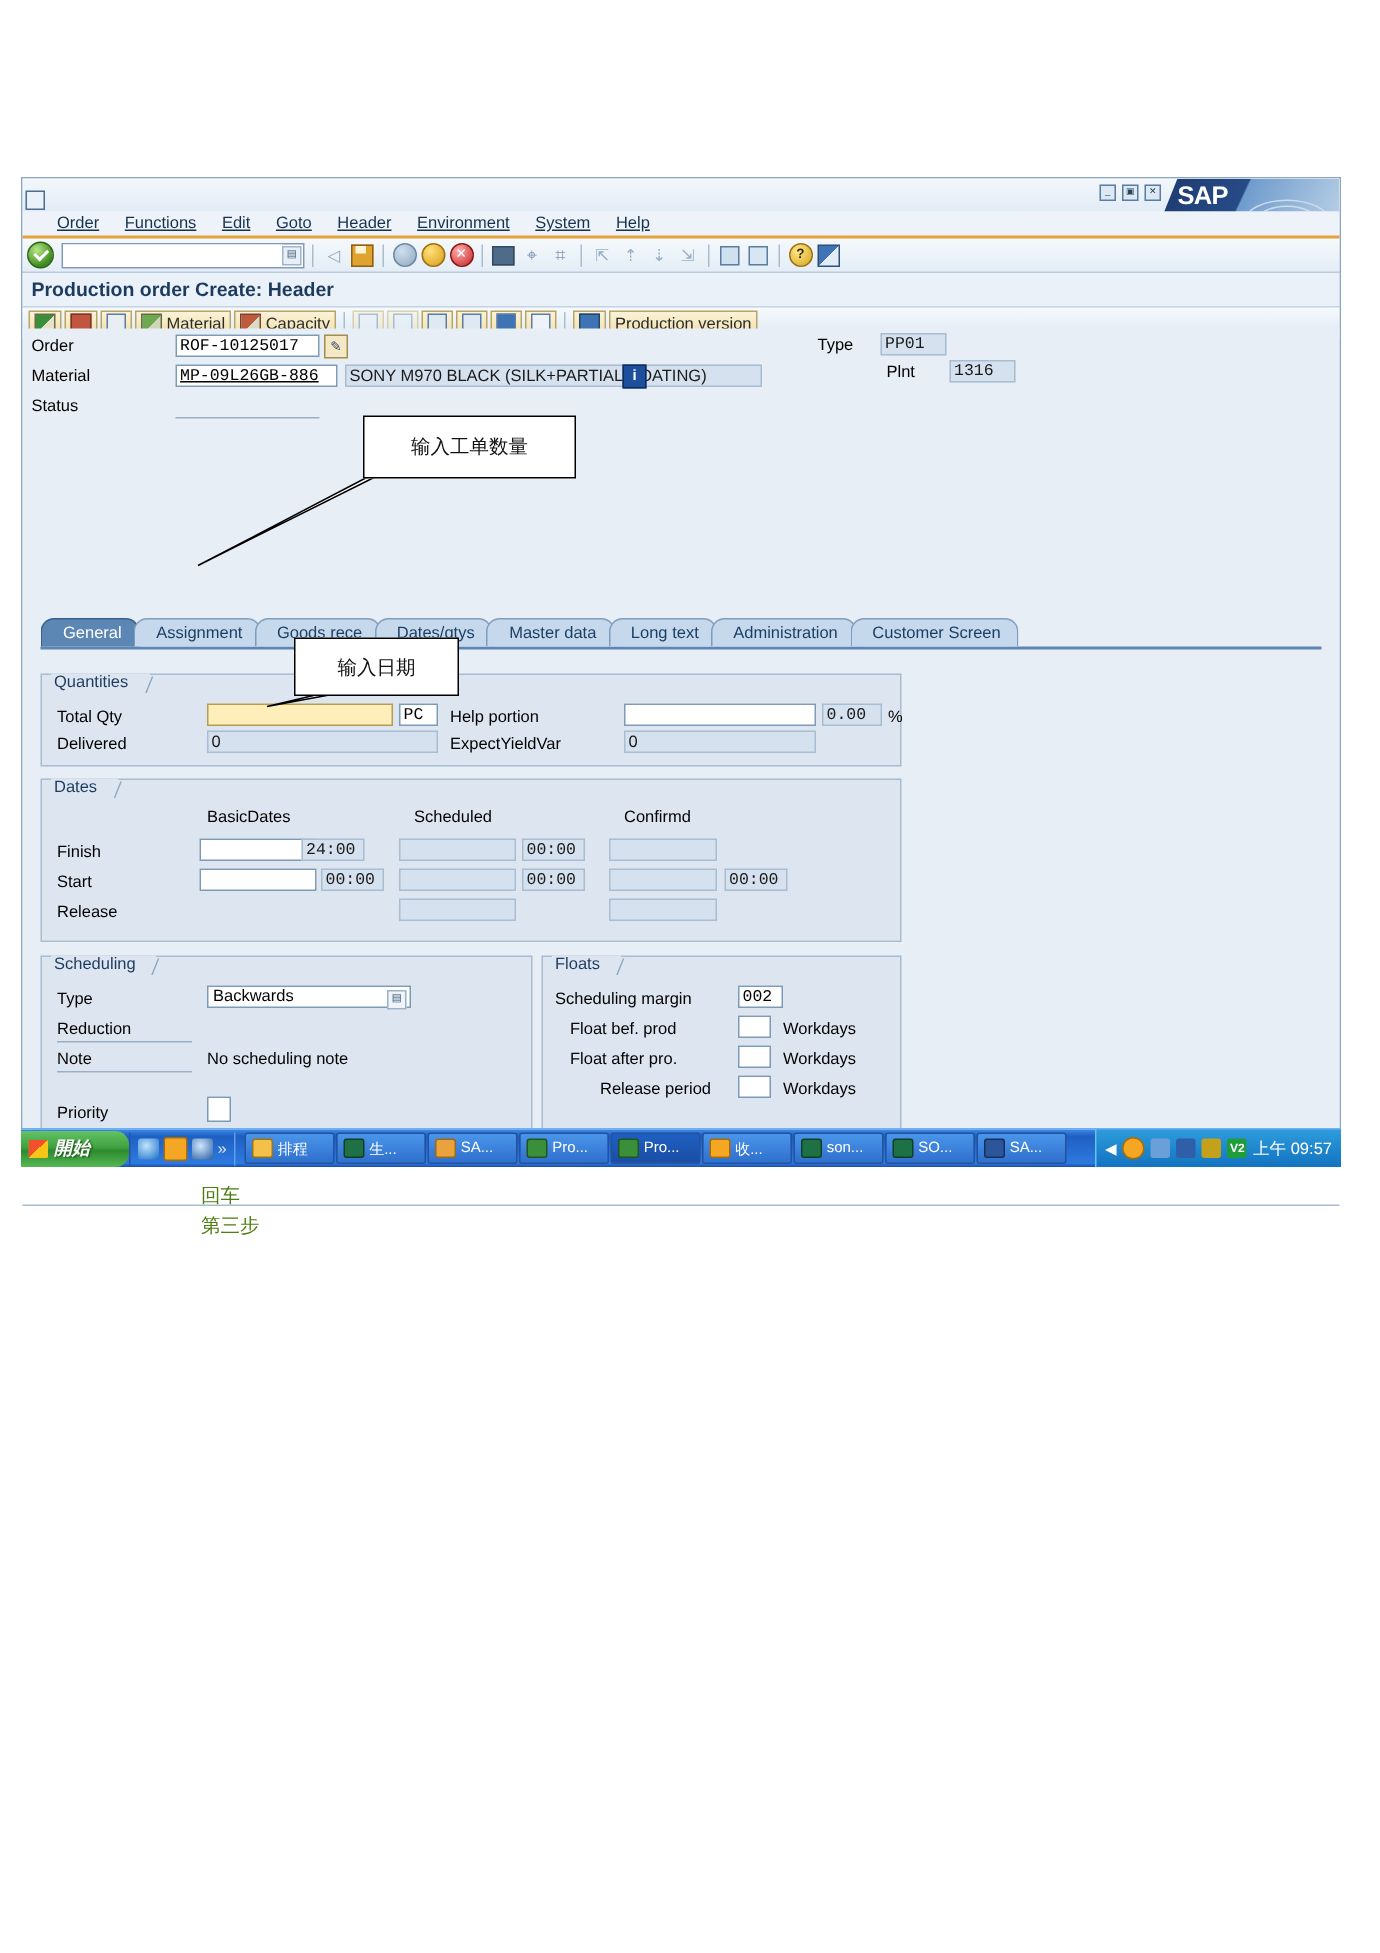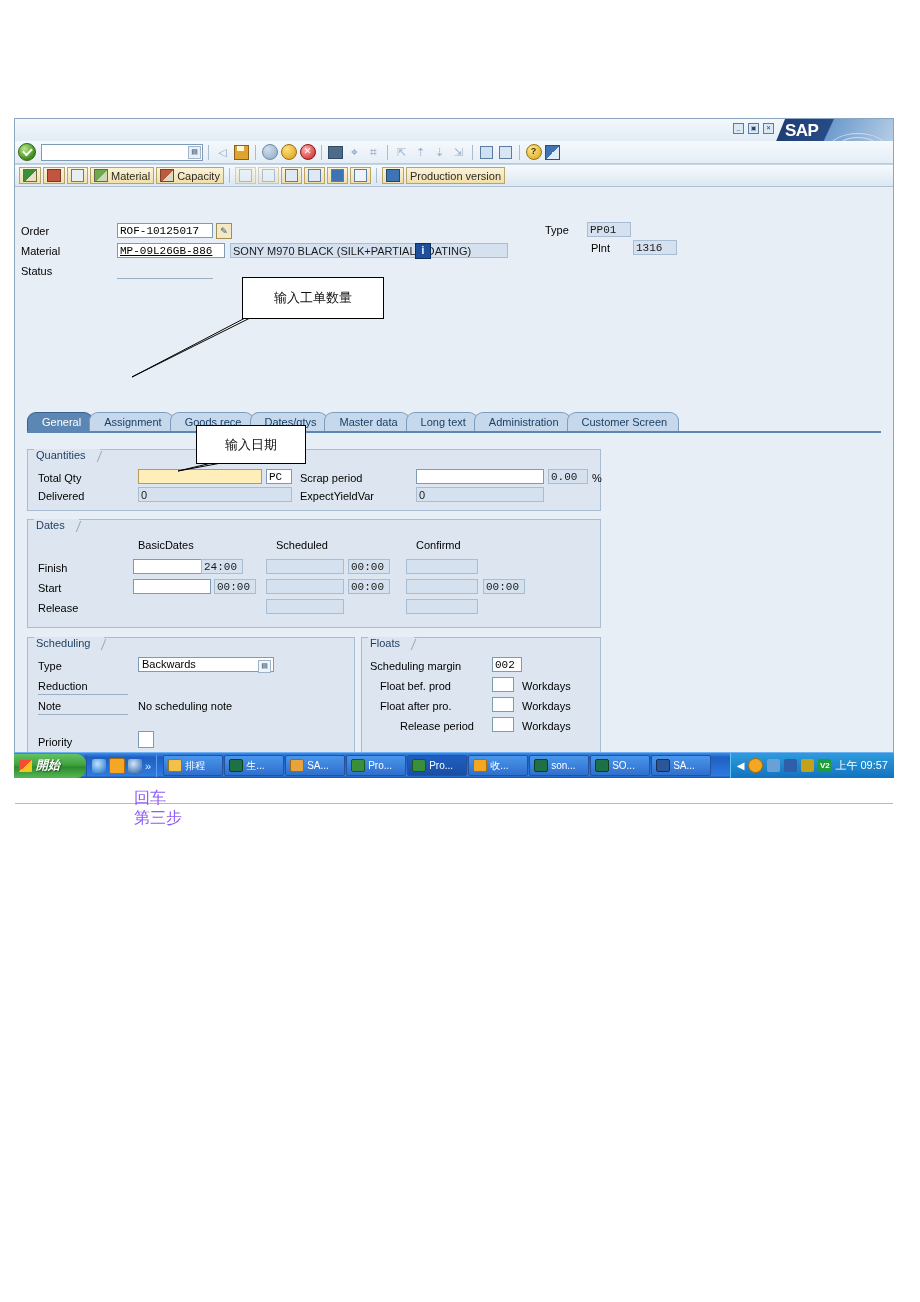--- a/index.html
+++ b/index.html
@@ -284,40 +284,51 @@
   }
   .tray{
     height:25px; background: linear-gradient(to bottom,#2e9cdc,#1273c0);
     border-left:1px solid #5ec8f5;
     display:flex;align-items:center; gap:4px; padding:0 6px;
     color:#fff; font-size:11px;
   }
   .trayicon{width:13px;height:13px;display:inline-block;border-radius:2px;}
 
   
-  .note { position:absolute; font-family:Liberation Mono, monospace; font-size:16px; color:#8b5cf6; }
+  .note { position:absolute; font-family:Liberation Mono, monospace; font-size:13px; color:#4d7c0f; }
 </style>
 </head>
 <body>
 
 <div class="page">
 
   <div class="sap-window">
 
     <div class="titlebar">
       <div class="win-ctrl-icon" style="left:718px;">_</div>
       <div class="win-ctrl-icon" style="left:733px;">▣</div>
       <div class="win-ctrl-icon" style="left:748px;">✕</div>
       <div class="sap-logo">
         <span>SAP</span>
         <div class="sap-ripple"></div>
         <div class="sap-ripple r2"></div>
       </div>
     </div>
 
+    <div class="menubar">
+      <div class="menu-dog"></div>
+      <span class="mitem"><u>Order</u></span>
+      <span class="mitem"><u>Functions</u></span>
+      <span class="mitem"><u>Edit</u></span>
+      <span class="mitem"><u>Goto</u></span>
+      <span class="mitem"><u>Header</u></span>
+      <span class="mitem"><u>Environment</u></span>
+      <span class="mitem"><u>System</u></span>
+      <span class="mitem"><u>Help</u></span>
+    </div>
 
     <div class="systoolbar">
       <div class="okbtn"></div>
       <div class="cmdfield">
         <input style="border: none; outline: none; width: 142px; height: 13px; font-size: 11px; font-family: &quot;Liberation Sans&quot;, sans-serif;" value="">
         <div class="arrow">▤</div>
       </div>
       <div class="sep"></div>
       <div class="tbtn" style="color:#90a5ba;">◁</div>
       <div class="tbtn">
@@ -355,20 +366,21 @@
         </div>
       <div class="sep"></div>
       <div class="tbtn">
         <span style="display:block;width:14px;height:14px;border-radius:50%;background:radial-gradient(circle at 35% 30%,#ffe88a,#d8a41a);border:1px solid #9a7310;color:#3b2c00;font-size:9px;line-height:13px;text-align:center;font-weight:bold;">?</span>
       </div>
       <div class="tbtn">
         <span style="display:block;width:13px;height:13px;background:linear-gradient(135deg,#3f74b4 50%,#e2ecf7 50%);border:1px solid #2c4f7d;"></span>
       </div>
     </div>
 
+    <div class="apptitle">Production order Create: Header</div>
 
     <div class="apptoolbar">
       <div class="abtn">
         <span style="display:inline-block;width:12px;height:11px;background:linear-gradient(135deg,#3a8f3a 55%,#e6e2c8 55%);border:1px solid #6f6a45;"></span>
       </div>
       <div class="abtn">
         <span style="display:inline-block;width:12px;height:11px;background:#c2553f;border:1px solid #7d3526;"></span>
       </div>
       <div class="abtn">
         <span style="display:inline-block;width:11px;height:11px;background:#e9eef5;border:1px solid #5d7da0;"></span>
@@ -447,21 +459,21 @@
         <div class="tab"><span>Administration</span></div>
         <div class="tab"><span>Customer Screen</span></div>
       </div>
 
       <div class="groupbox" style="left:12px; top:230px; width:572px; height:60px;">
         <div class="gblabel">Quantities</div>
 
         <div class="frow" style="left:10px; top:22px;">Total Qty</div>
         <input class="inp yellow" style="position: absolute; left: 110px; top: 19px; width: 124px;" value="">
         <input class="inp mono" style="position: absolute; left: 238px; top: 19px; width: 26px;" value="PC">
-        <div class="frow" style="left:272px; top:22px;">Scrap period</div>
+        <div class="frow" style="left:272px; top:22px;">Help portion</div>
         <input class="inp" style="position: absolute; left: 388px; top: 19px; width: 128px;" value="">
         <input class="inp ro mono" style="position: absolute; left: 520px; top: 19px; width: 40px;" readonly="" value="0.00">
         <div class="frow" style="left:564px; top:22px;">%</div>
 
         <div class="frow" style="left:10px; top:40px;">Delivered</div>
         <input class="inp ro" style="position: absolute; left: 110px; top: 37px; width: 154px;" readonly="" value="0">
         <div class="frow" style="left:272px; top:40px;">ExpectYieldVar</div>
         <input class="inp ro" style="position: absolute; left: 388px; top: 37px; width: 128px;" readonly="" value="0">
       </div>
 

